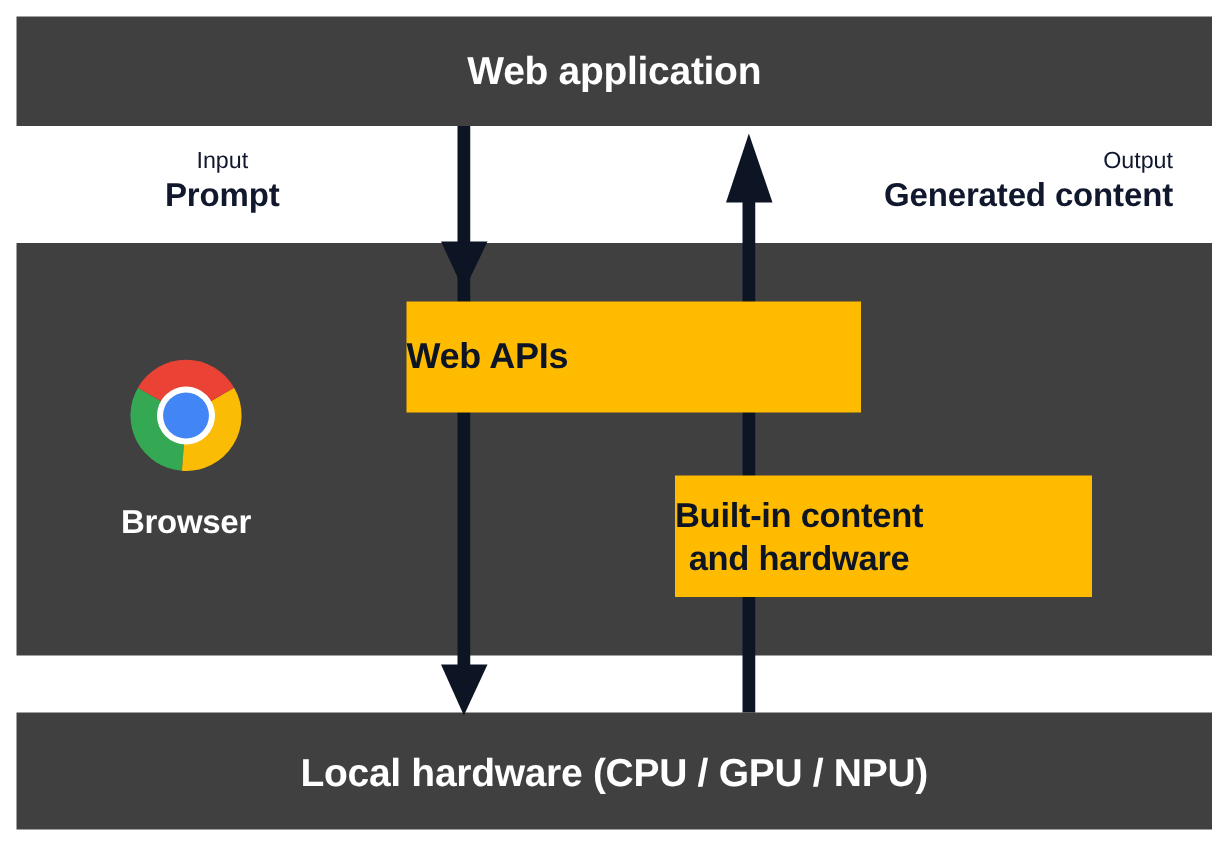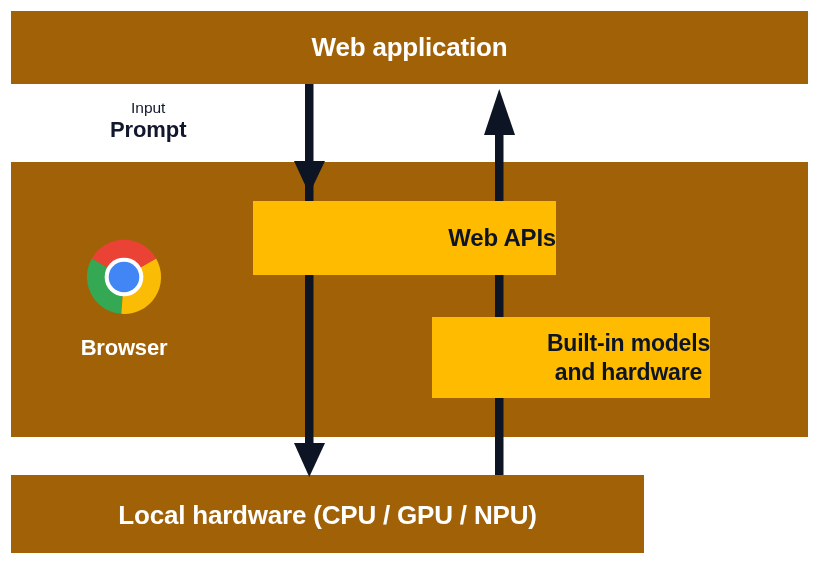--- a/index.html
+++ b/index.html
@@ -19,39 +19,39 @@
   #diagram {
     position: absolute;
     left: 0; top: 0;
     width: 820px;
     height: 566px;
   }
 
   
   .band {
     position: absolute;
-    background: #a16207;
+    background: #404040;
     box-sizing: border-box;
   }
   .band-top {
     left: 11px;
     top: 11px;
     width: 797px;
     height: 73px;
   }
   .band-mid {
     left: 11px;
     top: 162px;
     width: 797px;
     height: 275px;
   }
   .band-bottom {
     left: 11px;
     top: 475px;
-    width: 633px;
+    width: 797px;
     height: 78px;
   }
 
   .band-title {
     position: absolute;
     left: 0;
     right: 0;
     text-align: center;
     color: #ffffff;
     font-weight: bold;
@@ -123,25 +123,26 @@
     font-weight: bold;
     letter-spacing: -0.2px;
   }
 
   
   .amber-box {
     position: absolute;
     background: #FFBB00;
     display: flex;
     align-items: center;
-    justify-content: flex-end;
+    justify-content: flex-start;
     text-align: center;
     color: #0D1424;
     font-weight: bold;
     box-sizing: border-box;
+    margin-left: 18px;
   }
   .box-webapis {
     left: 253px;
     top: 201px;
     width: 303px;
     height: 74px;
     font-size: 24px;
     letter-spacing: -0.2px;
     z-index: 3;
   }
@@ -164,20 +165,24 @@
 
   <div class="band band-top">
     <div class="band-title">Web application</div>
   </div>
 
   <div class="gap-label gap-input">
     <span class="sub">Input</span>
     <span class="main">Prompt</span>
   </div>
 
+  <div class="gap-label gap-output">
+    <span class="sub">Output</span>
+    <span class="main">Generated content</span>
+  </div>
 
   <div class="band band-mid"></div>
 
   <div class="band band-bottom">
     <div class="band-title">Local hardware (CPU / GPU / NPU)</div>
   </div>
 
   <svg class="arrow-svg" viewBox="0 0 820 566">
 
     <g>
@@ -207,18 +212,18 @@
     </svg>
     <span class="browser-label">Browser</span>
   </div>
 
   <div class="amber-box box-webapis">
     <span>Web APIs</span>
   </div>
 
   <div class="amber-box box-builtin">
     <span>
-      <span>Built-in models</span>
+      <span>Built-in content</span>
       <span class="line2">and hardware</span>
     </span>
   </div>
 
 </div>
 
 </body></html>

